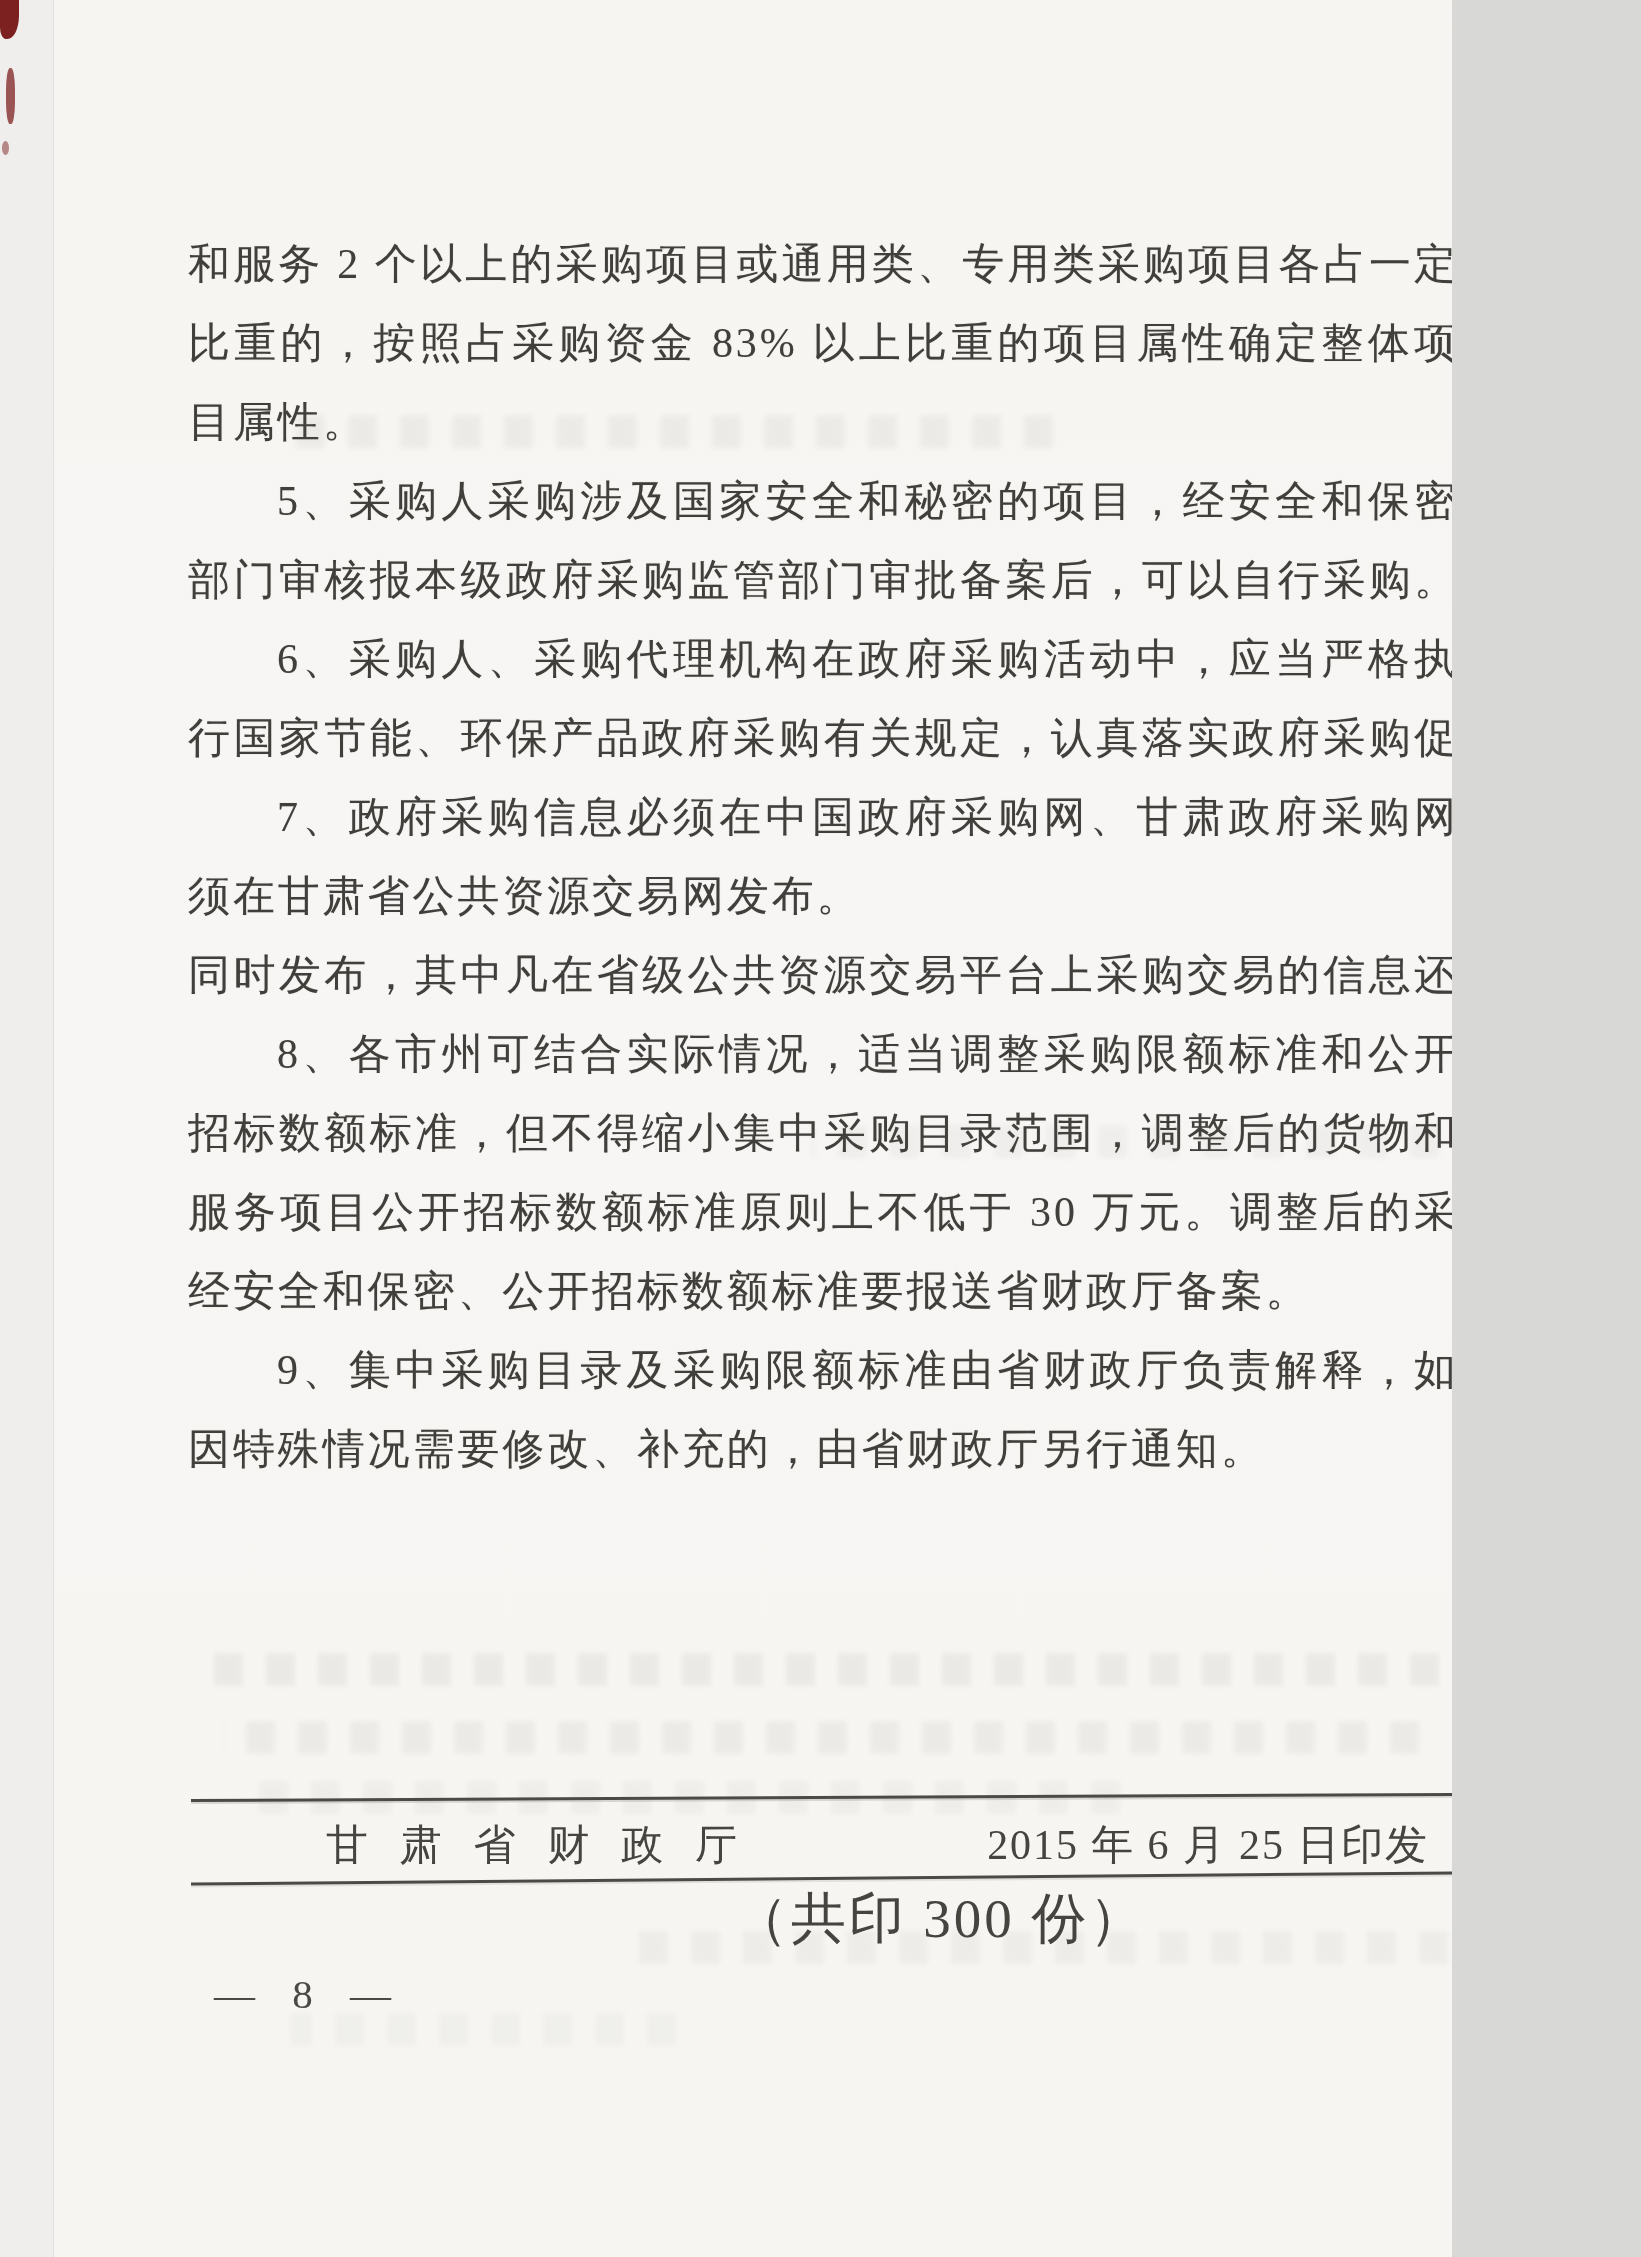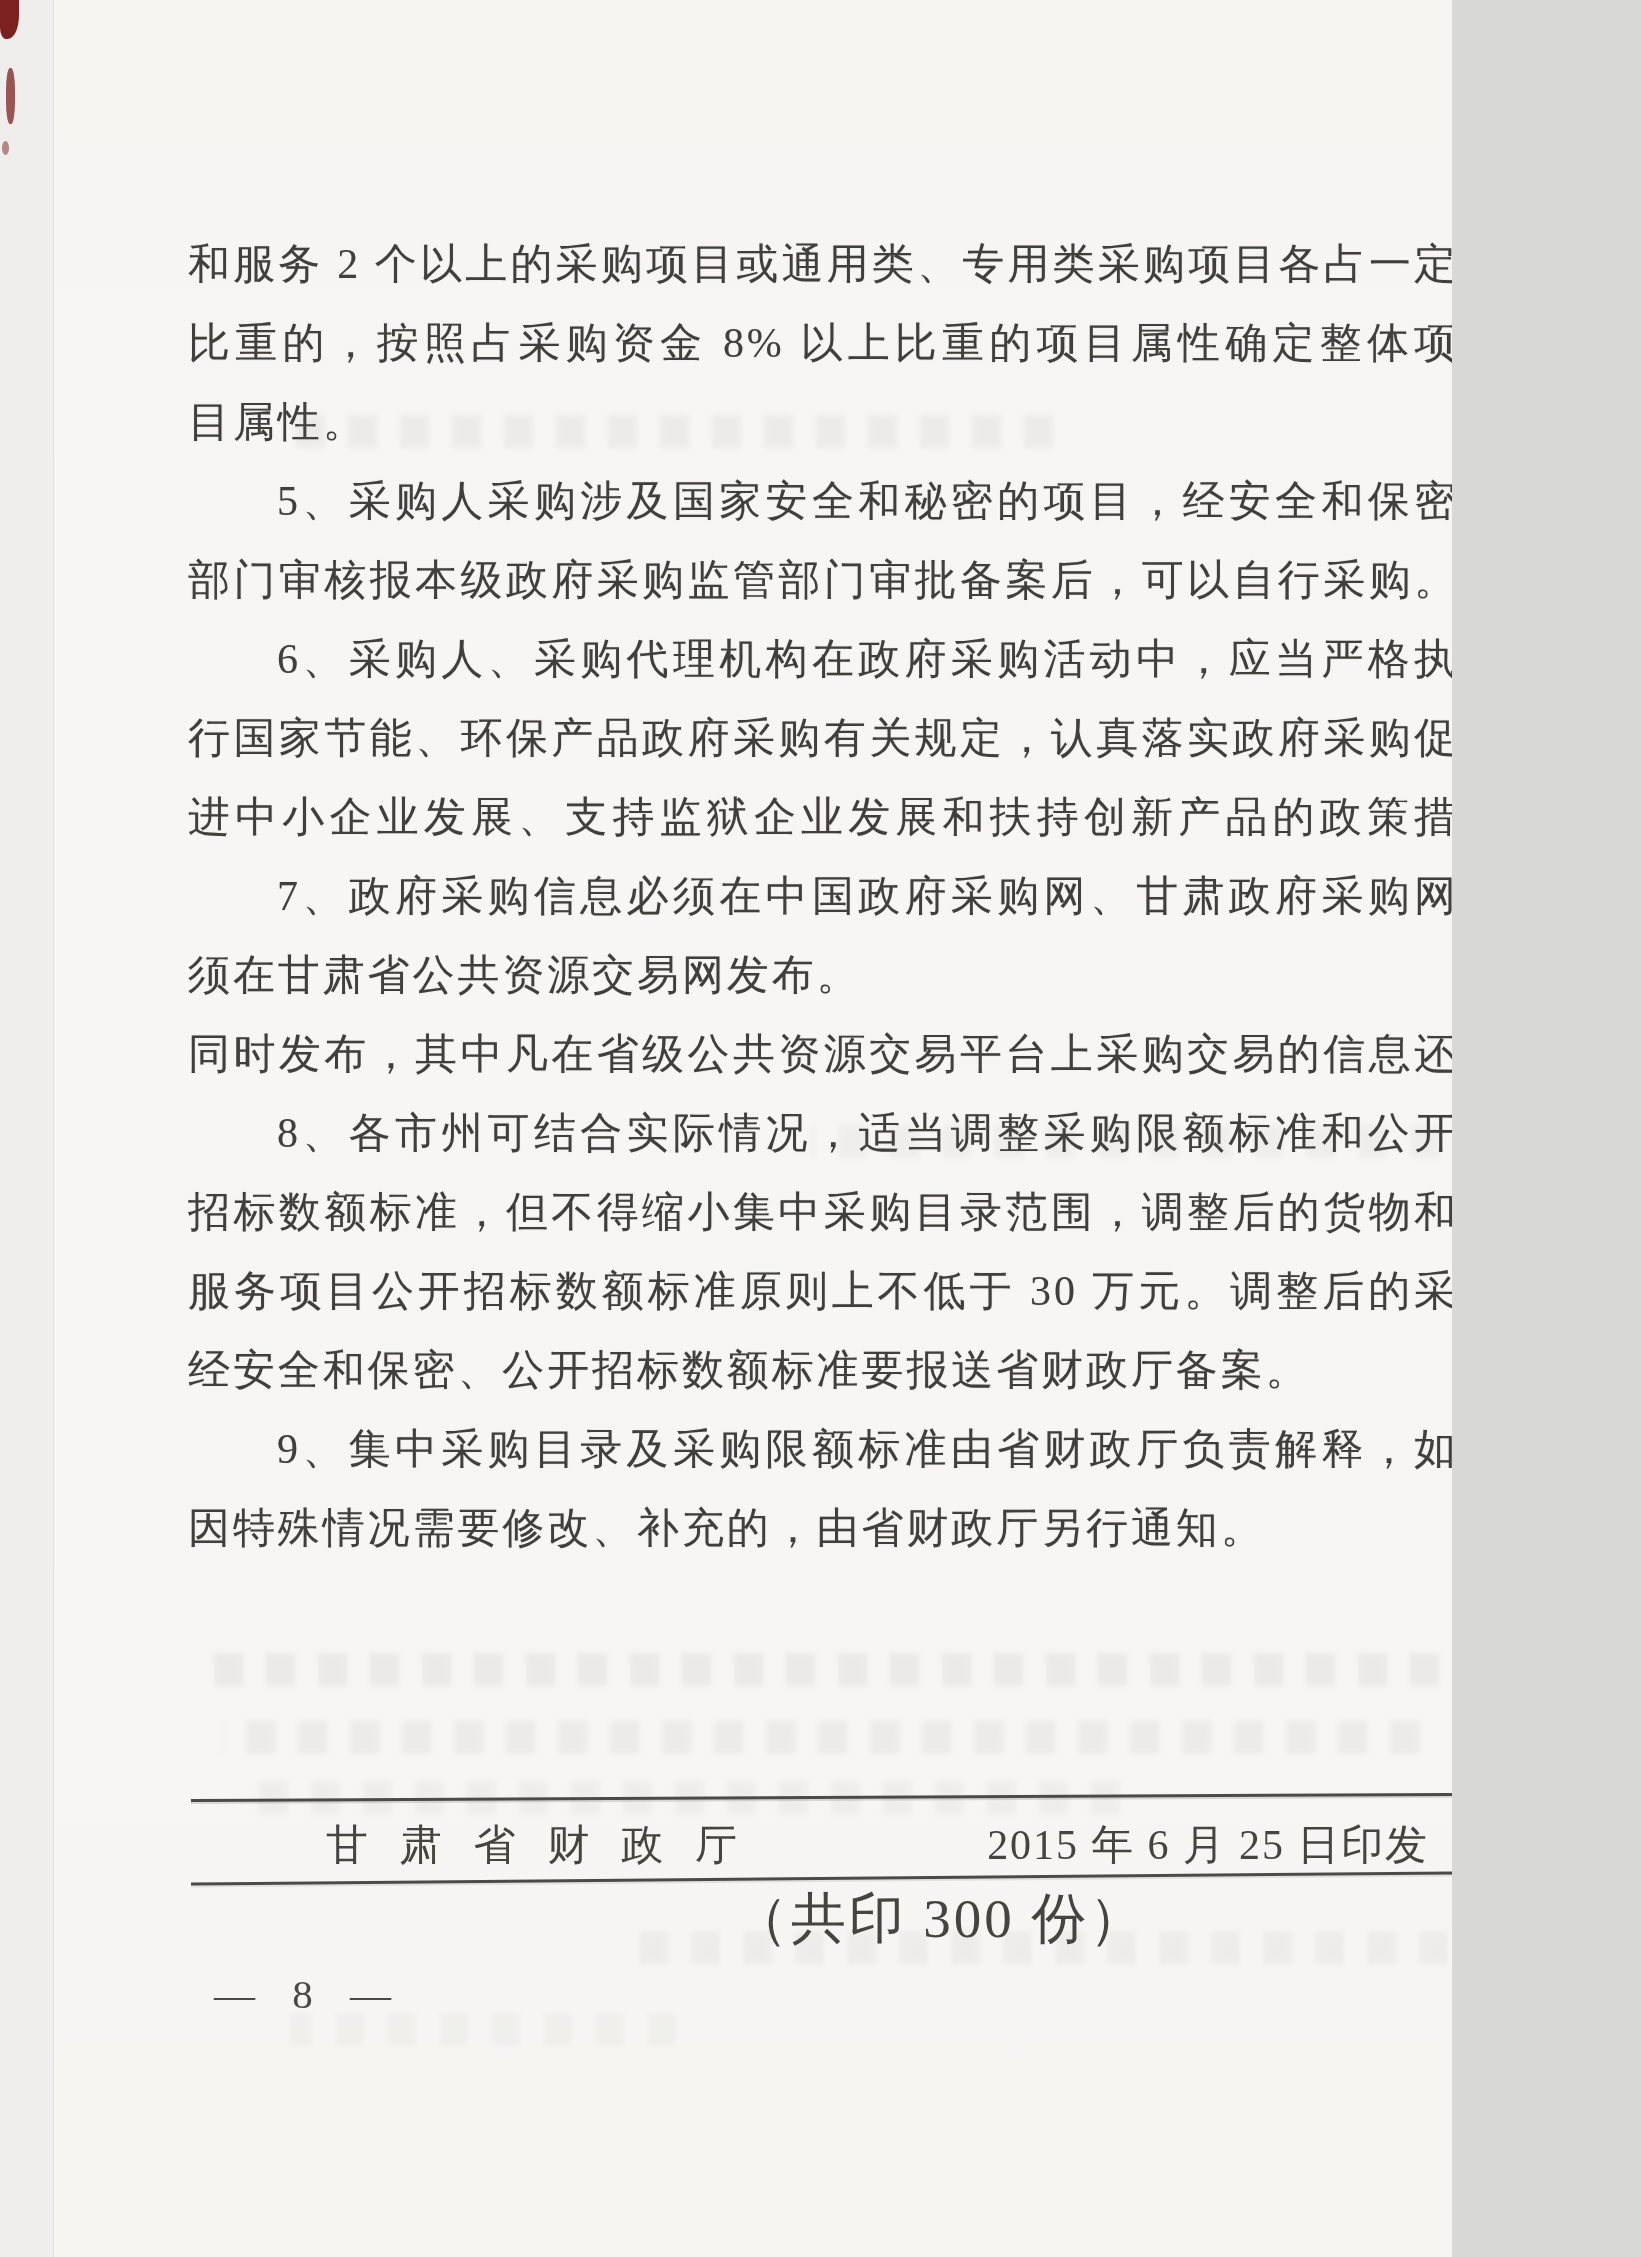--- a/index.html
+++ b/index.html
@@ -104,27 +104,26 @@
 <body>
 
 <div class="page">
   <div class="edge-strip"></div>
   <div class="red-mark m1"></div>
   <div class="red-mark m2"></div>
   <div class="red-mark m3"></div>
 
   <div class="body-text">
       <div class="line justify">和服务 2 个以上的采购项目或通用类、专用类采购项目各占一定</div>
-      <div class="line justify">比重的，按照占采购资金 8% 以上比重的项目属性确定整体项</div>
+      <div class="line justify">比重的，按照占采购资金 83% 以上比重的项目属性确定整体项</div>
       <div class="line">目属性。</div>
       <div class="line justify indent">5、采购人采购涉及国家安全和秘密的项目，经安全和保密</div>
       <div class="line justify">部门审核报本级政府采购监管部门审批备案后，可以自行采购。</div>
       <div class="line justify indent">6、采购人、采购代理机构在政府采购活动中，应当严格执</div>
       <div class="line justify">行国家节能、环保产品政府采购有关规定，认真落实政府采购促</div>
-      <div class="line justify">进中小企业发展、支持监狱企业发展和扶持创新产品的政策措</div>
       <div class="line justify indent">7、政府采购信息必须在中国政府采购网、甘肃政府采购网</div>
       <div class="line">须在甘肃省公共资源交易网发布。</div>
       <div class="line justify">同时发布，其中凡在省级公共资源交易平台上采购交易的信息还</div>
       <div class="line justify indent">8、各市州可结合实际情况，适当调整采购限额标准和公开</div>
       <div class="line justify">招标数额标准，但不得缩小集中采购目录范围，调整后的货物和</div>
       <div class="line justify">服务项目公开招标数额标准原则上不低于 30 万元。调整后的采</div>
       <div class="line">经安全和保密、公开招标数额标准要报送省财政厅备案。</div>
       <div class="line justify indent">9、集中采购目录及采购限额标准由省财政厅负责解释，如</div>
       <div class="line">因特殊情况需要修改、补充的，由省财政厅另行通知。</div>
     </div>

